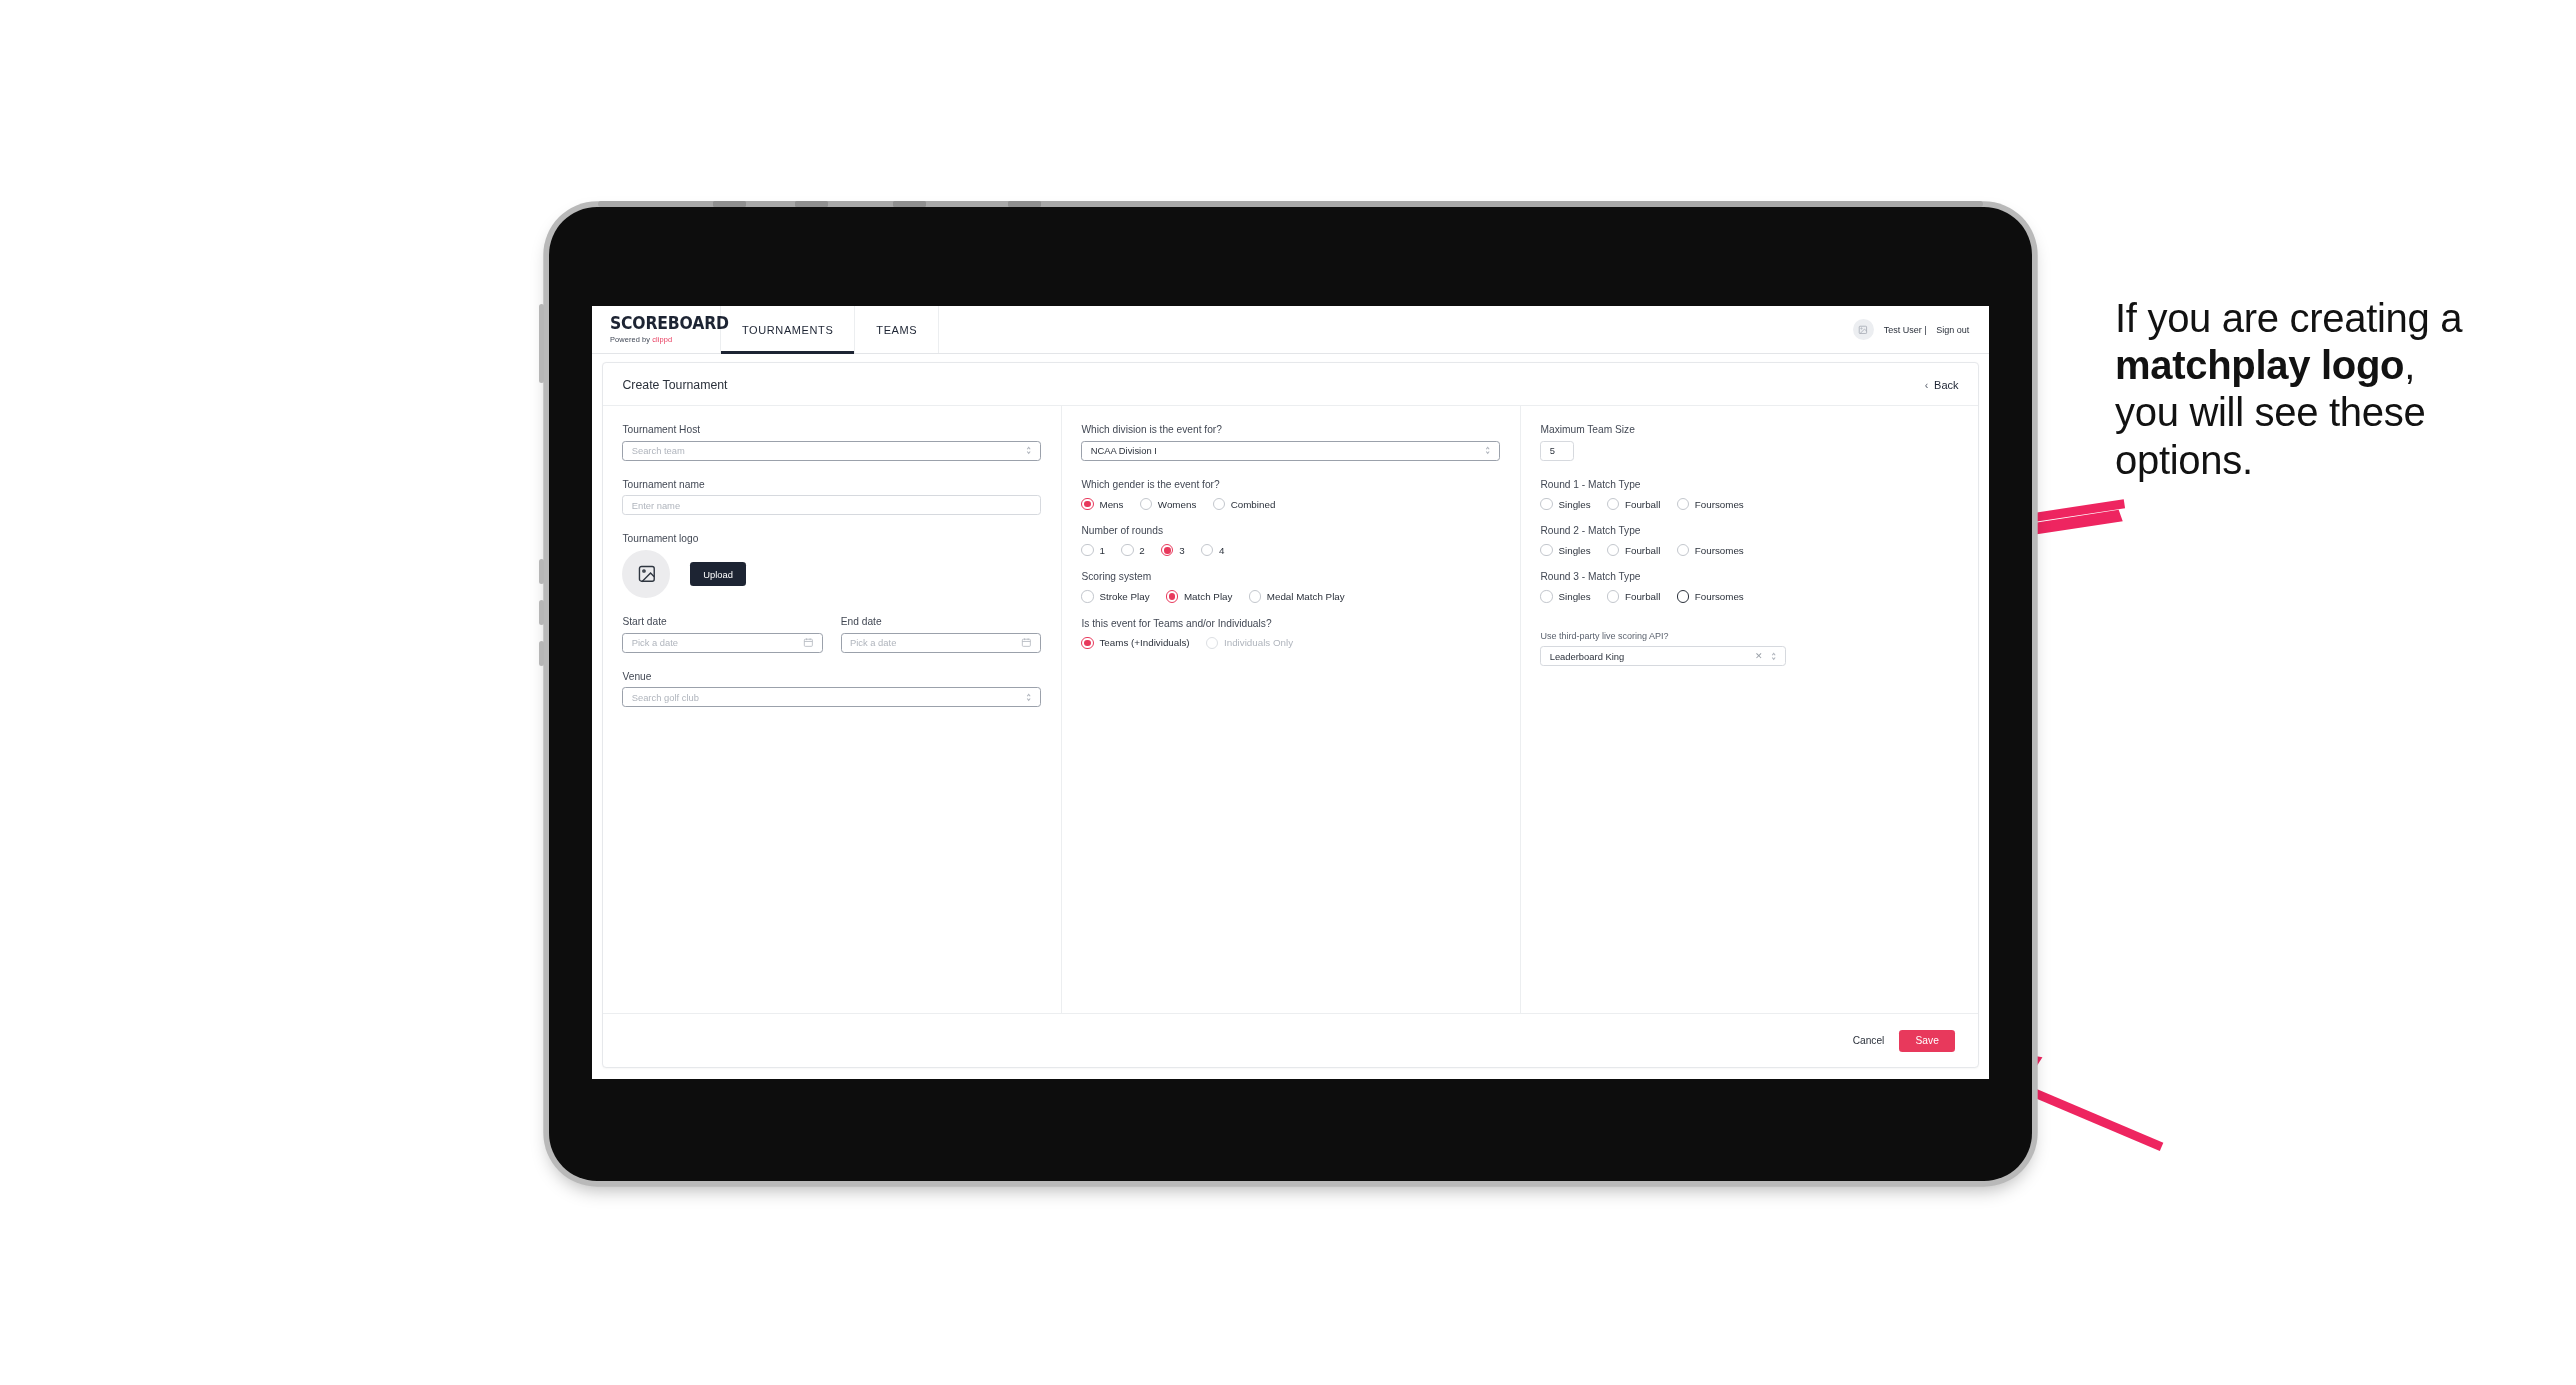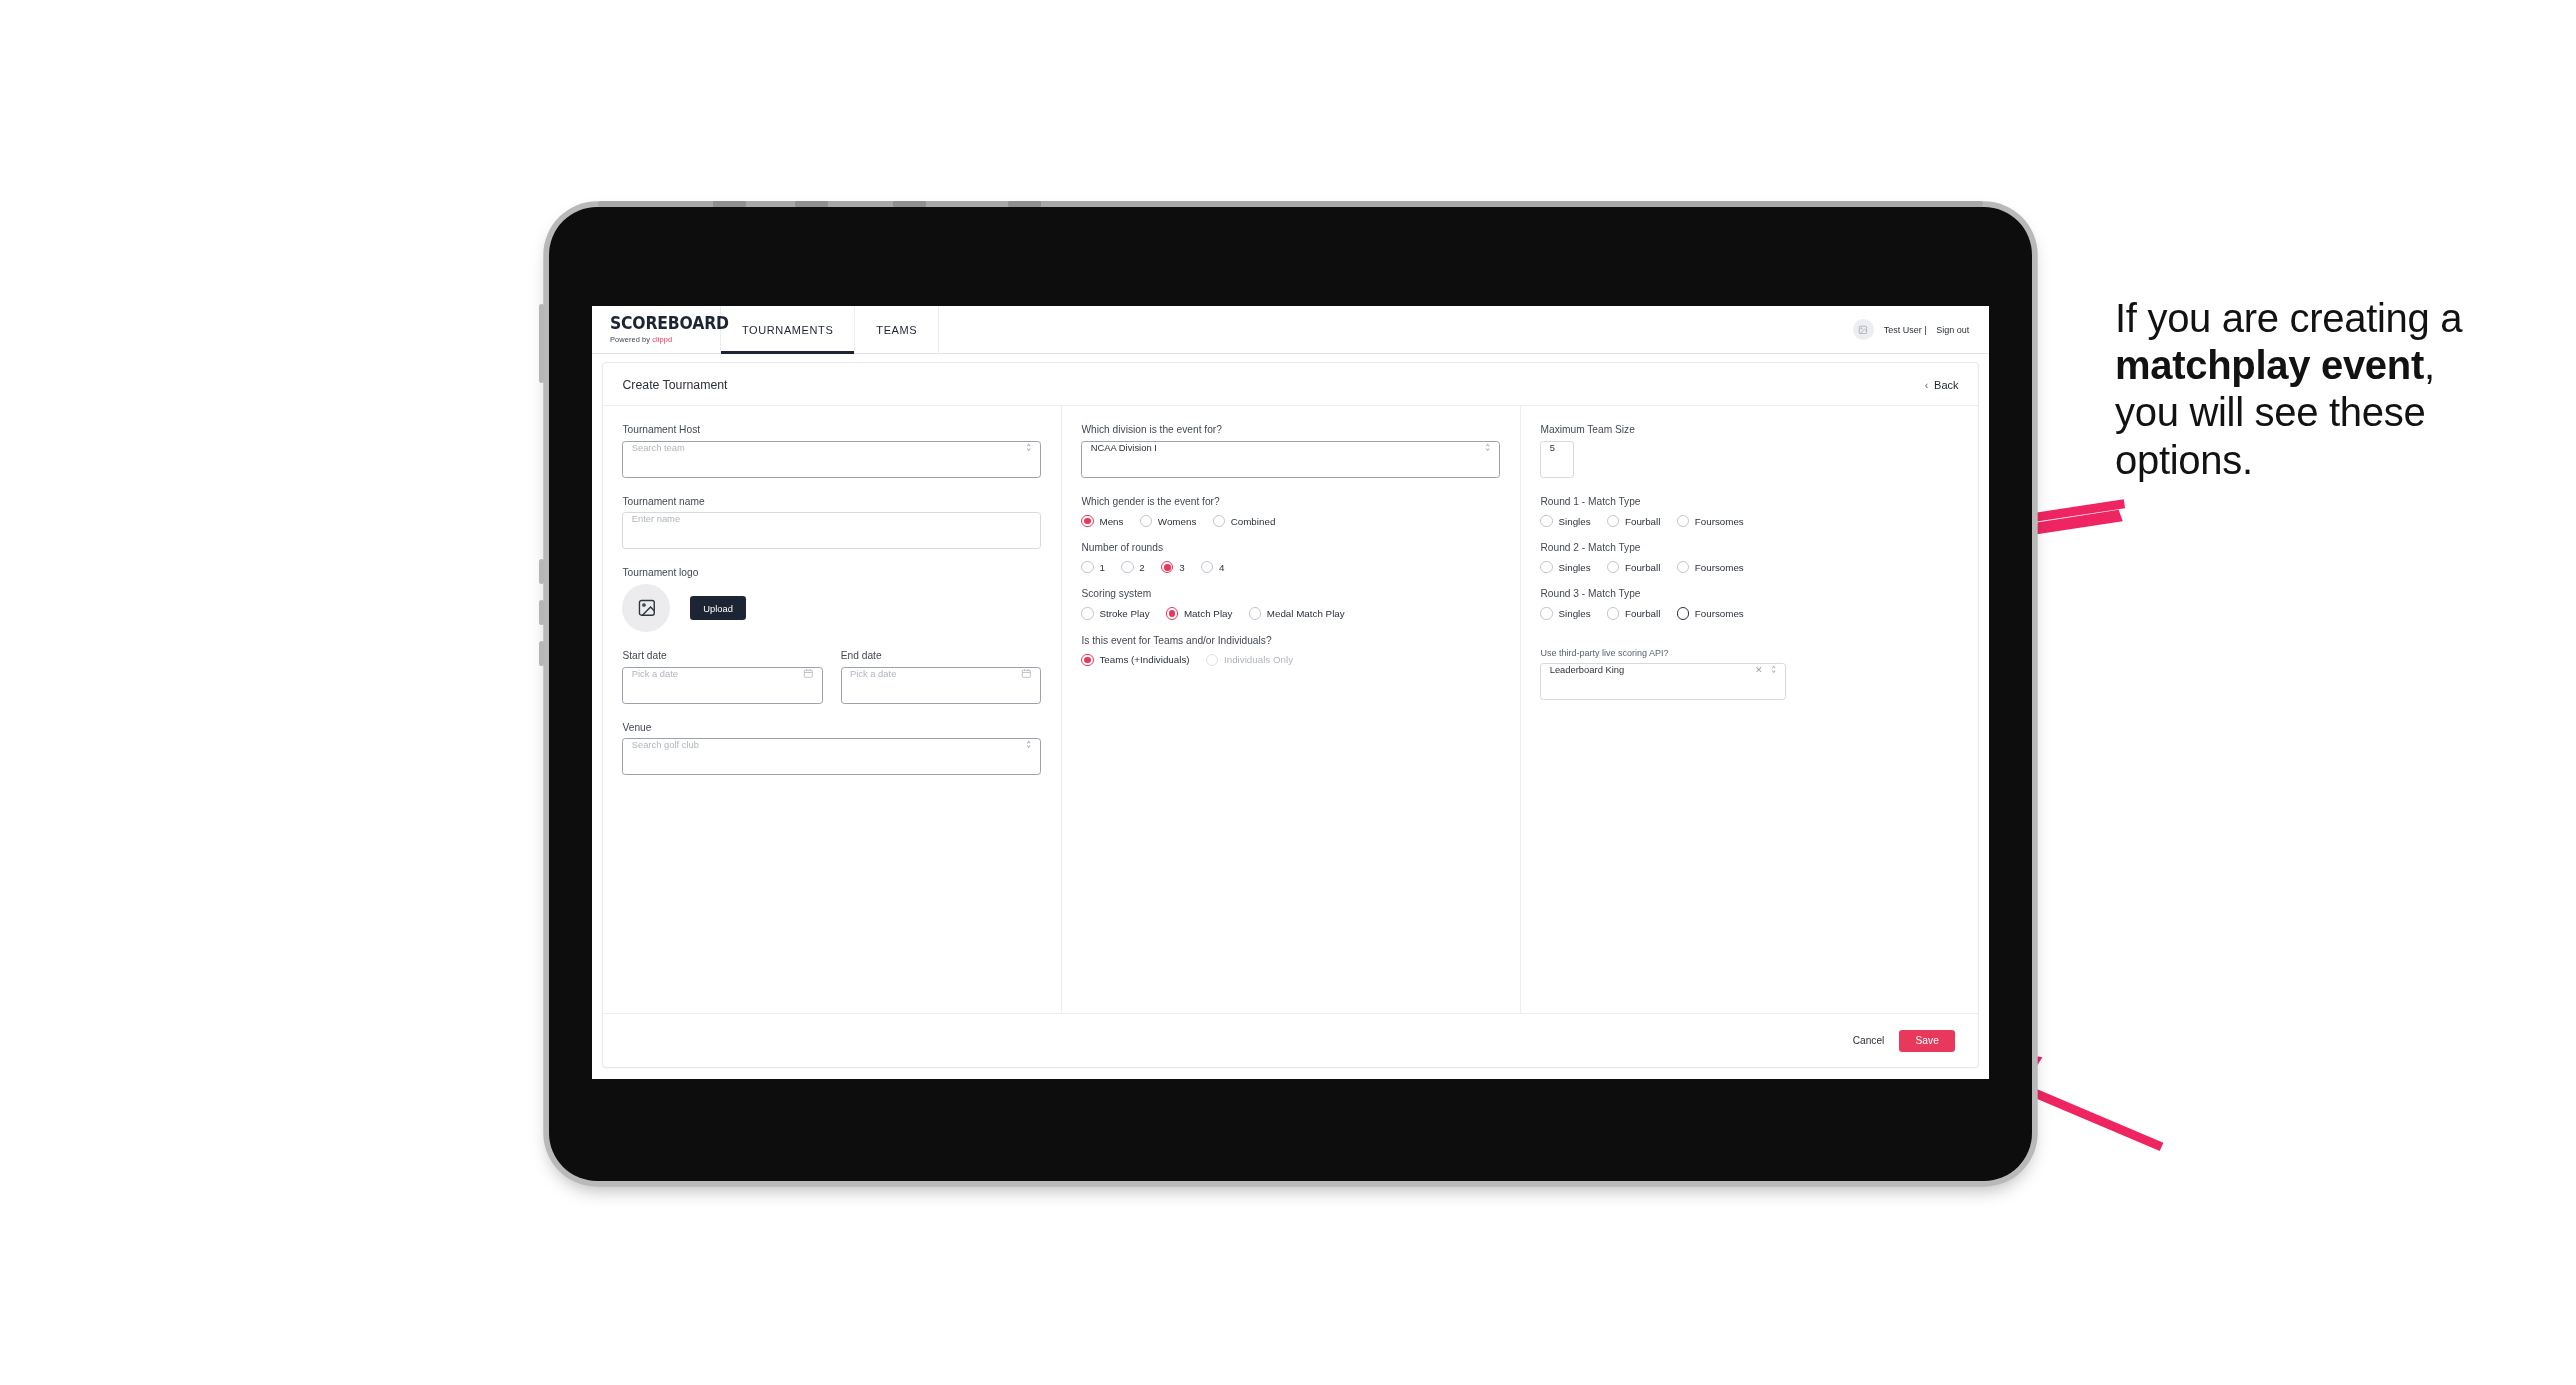--- a/index.html
+++ b/index.html
@@ -108,22 +108,22 @@
   .card-foot {
     border-top: 0.8px solid #eceef0; height: 54px;
     display: flex; align-items: center; justify-content: flex-end;
     gap: 14.8px; padding-right: 23px;
   }
 
   
   .flabel { font-size: 10.2px; color: #424854; margin-bottom: 5.7px; }
   .flabel.sm { font-size: 9px; color: #5b626e; }
   .field {
-    height: 37px; border: 0.8px solid #9ba1ab; border-radius: 3.3px;
-    display: flex; align-items: flex-start; padding: 0 8.2px;
+    height: 20px; border: 0.8px solid #9ba1ab; border-radius: 3.3px;
+    display: flex; align-items: center; padding: 0 8.2px;
     font-size: 9.4px; color: #b0b5bd; background:#fff; position: relative;
   }
   .field.lite { border-color: #d6d9de; }
   .field.value { color: #2c323c; }
   .field .ic { margin-left:auto; color:#b0b5bd; display:flex; align-items:center; gap:7.4px; }
   .fgroup { margin-bottom: 18px; }
 
   .logo-row { display:flex; align-items:center; gap:19.7px; margin-top: 4.9px; }
   .logo-circle {
     width: 48px; height: 48px; border-radius: 50%; background: #ececee;
@@ -490,17 +490,17 @@
             <div class="btn-cancel">Cancel</div>
             <div class="btn-save">Save</div>
           </div>
 
         </div>
       </div>
 
     </div>
   </div>
 
-  <div class="anno anno-1"><span>If you are creating a </span><b>matchplay event</b><span>, you will see these options.</span></div>
+  <div class="anno anno-1"><span>If you are creating a </span><b>matchplay logo</b><span>, you will see these options.</span></div>
 
 
 </div>
 
 
 </body></html>

